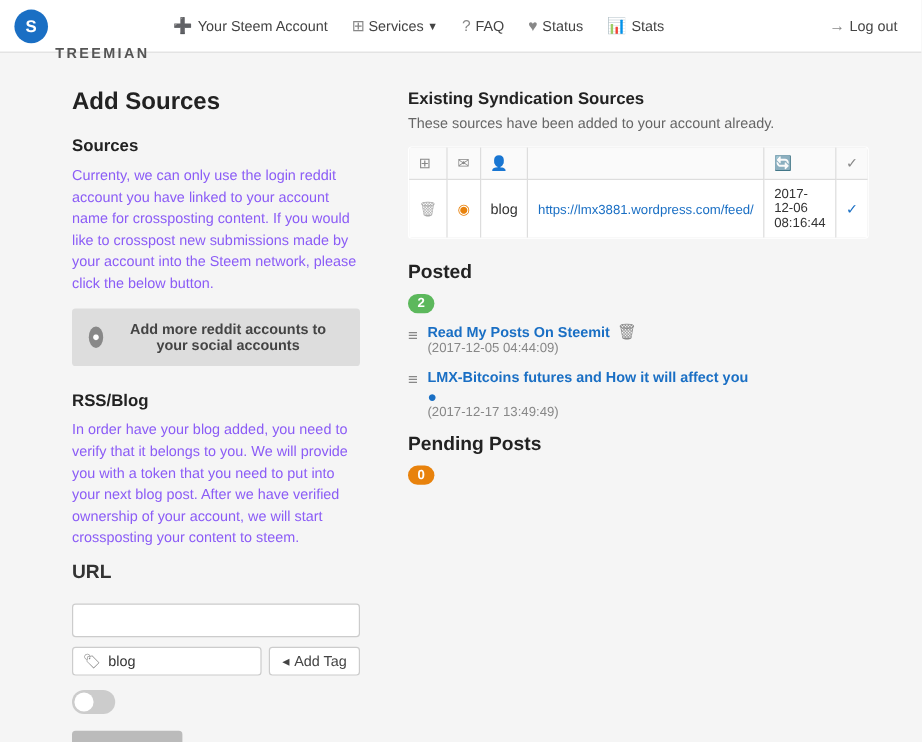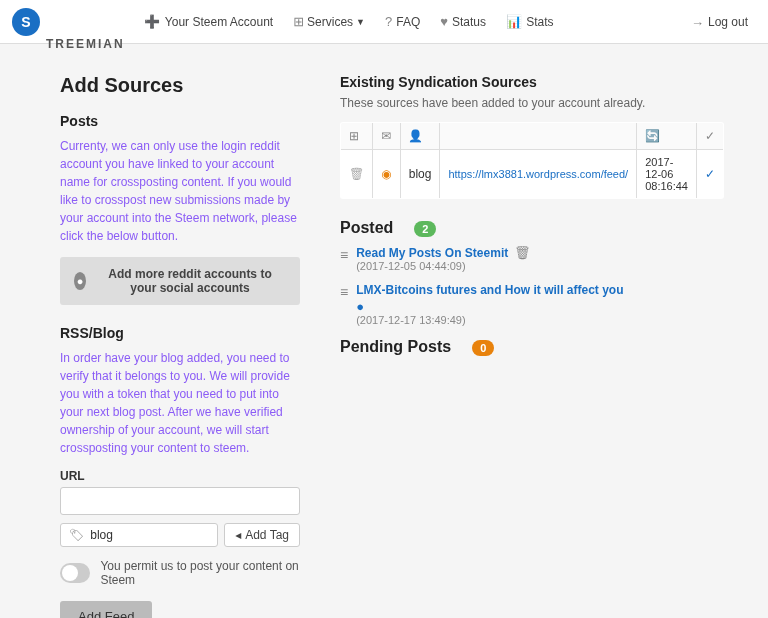--- a/index.html
+++ b/index.html
@@ -71,21 +71,21 @@
     .btn-add-reddit .circle-icon {
       width: 18px; height: 18px; border-radius: 50%;
       background: #888; color: #fff;
       display: flex; align-items: center; justify-content: center;
       font-size: 11px; font-weight: bold;
     }
 
     .rss-section { margin-top: 4px; }
     .bold { font-weight: normal; }
 
-    .url-label { font-size: 12px; font-weight: bold; margin-bottom: 4px; margin-top: 10px; }
+    .url-label { font-size: 16px; font-weight: bold; margin-bottom: 16px; margin-top: 10px; }
     .url-input {
       width: 100%; border: 1px solid #ccc; padding: 6px 8px;
       font-size: 12px; border-radius: 3px; background: #fff;
       outline: none;
     }
 
     .tag-row {
       display: flex; align-items: center; gap: 6px; margin-top: 8px;
     }
     .tag-box {
@@ -139,21 +139,21 @@
     }
     .sources-table th { background: #fafafa; color: #888; font-weight: normal; }
     .sources-table td.link-cell a { color: #1a6fc4; text-decoration: none; font-size: 11px; }
     .icon-cell { text-align: center; color: #888; }
     .check-cell { text-align: center; color: #1a6fc4; font-size: 14px; }
     .trash-icon { color: #aaa; font-size: 12px; cursor: pointer; }
     .rss-icon { color: #e8820c; }
 
     
     .section-header {
-      display: flex; align-items: flex-end; gap: 21px; margin-bottom: 8px;
+      display: flex; align-items: flex-start; gap: 8px; margin-bottom: 8px; flex-direction: column;
     }
     .section-header-title { font-size: 16px; font-weight: bold; color: #222; }
     .badge-green {
       background: #5cb85c; color: #fff;
       border-radius: 20px; font-size: 11px;
       padding: 2px 8px; font-weight: bold;
     }
     .badge-orange {
       background: #e8820c; color: #fff;
       border-radius: 20px; font-size: 11px;
@@ -215,21 +215,21 @@
     <span>Log out</span>
   </div>
 </nav>
 
 <div class="main-container">
 
   <div class="left-panel">
     <h2 class="section-title">Add Sources</h2>
 
     <div>
-      <div class="sub-title">Posts</div>
+      <div class="sub-title">Sources</div>
       <p class="body-text">Currenty, we can only use the login reddit account you have linked to your account name for crossposting content. If you would like to crosspost new submissions made by your account into the Steem network, please click the below button.</p>
       <button class="btn-add-reddit">
         <div class="circle-icon">●</div>
         <span>Add more reddit accounts to your social accounts</span>
       </button>
     </div>
 
     <div class="rss-section">
       <div class="sub-title">RSS/Blog</div>
       <p class="body-text">
@@ -249,21 +249,20 @@
         <button class="btn-add-tag">
           <span>◂</span>
           <span>Add Tag</span>
         </button>
       </div>
 
       <div class="permit-row">
         <div class="toggle">
           <div class="toggle-knob"></div>
         </div>
-        <span class="permit-text">You permit us to post your content on Steem</span>
       </div>
 
       <button class="btn-add-feed">
         <span>Add Feed</span>
       </button>
     </div>
   </div>
 
   <div class="right-panel">
     <h2 class="right-title">Existing Syndication Sources</h2>

